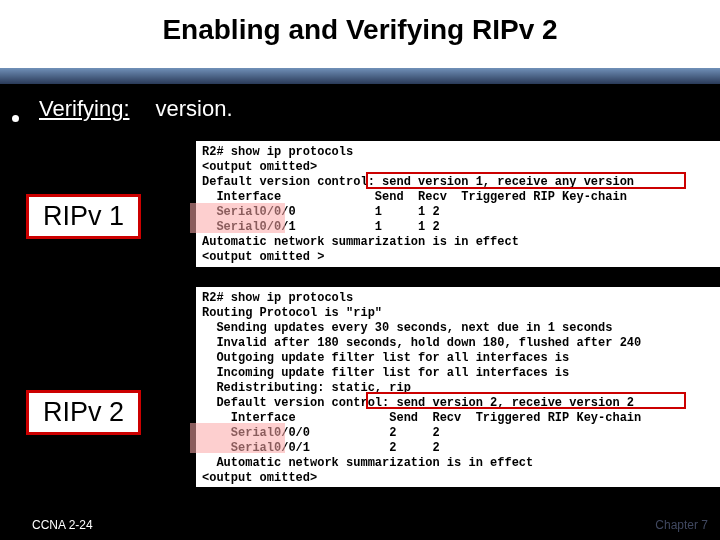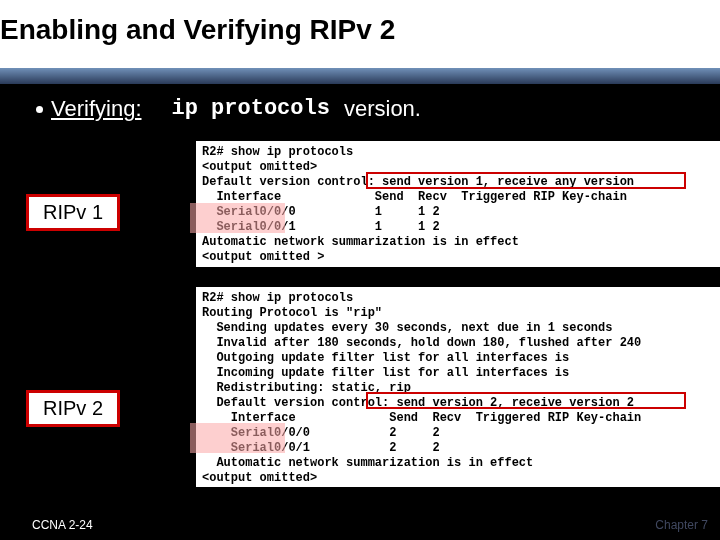--- a/index.html
+++ b/index.html
@@ -16,32 +16,32 @@
     background: linear-gradient(to bottom,
       #fff 0px, #fff 68px,
       #7090b8 68px, #2a3a58 84px,
       #000 84px, #000 540px);
   }
   .title {
     position: absolute;
     top: 14px;
     left: 0;
     width: 720px;
-    text-align: left;
+    text-align: center;
     font-size: 28px;
     font-weight: bold;
     color: #000;
   }
   .bullet-row {
     position: absolute;
     top: 96px;
-    left: 36px;
+    left: 12px;
     display: flex;
-    align-items: flex-start;
-    gap: 8px;
+    align-items: flex-end;
+    gap: 20px;
   }
   .bullet-dot {
     width: 7px; height: 7px; border-radius: 50%;
     background: #fff;
     margin-top: 10px;
     flex: 0 0 auto;
   }
   .bullet-label {
     color: #fff;
     font-size: 22px;
@@ -58,21 +58,21 @@
     color: #fff;
     font-size: 22px;
     margin-left: 6px;
   }
   .badge {
     position: absolute;
     left: 26px;
     background: #fff;
     border: 3px solid #cc0000;
     color: #000;
-    font-size: 20px;
+    font-size: 27px;
     padding: 4px 14px;
   }
   .badge1 { top: 194px; }
   .badge2 { top: 390px; }
 
   .panel {
     position: absolute;
     left: 148px;
     width: 548px;
     background: #fff;
@@ -125,21 +125,20 @@
 </head>
 <body>
 
 <div class="slide">
 
   <div class="title">Enabling and Verifying RIPv 2</div>
 
   <div class="bullet-row">
     <div class="bullet-dot"></div>
     <span class="bullet-label">Verifying:</span>
-    <span class="bullet-cmd">ip protocols</span>
     <span class="bullet-tail"> version.</span>
   </div>
 
   <div class="badge badge1">RIPv 1</div>
   <div class="badge badge2">RIPv 2</div>
 
   <div class="panel panel1">R2# show ip protocols
 &lt;output omitted&gt;
 Default version control: send version 1, receive any version
   Interface             Send  Recv  Triggered RIP Key-chain

